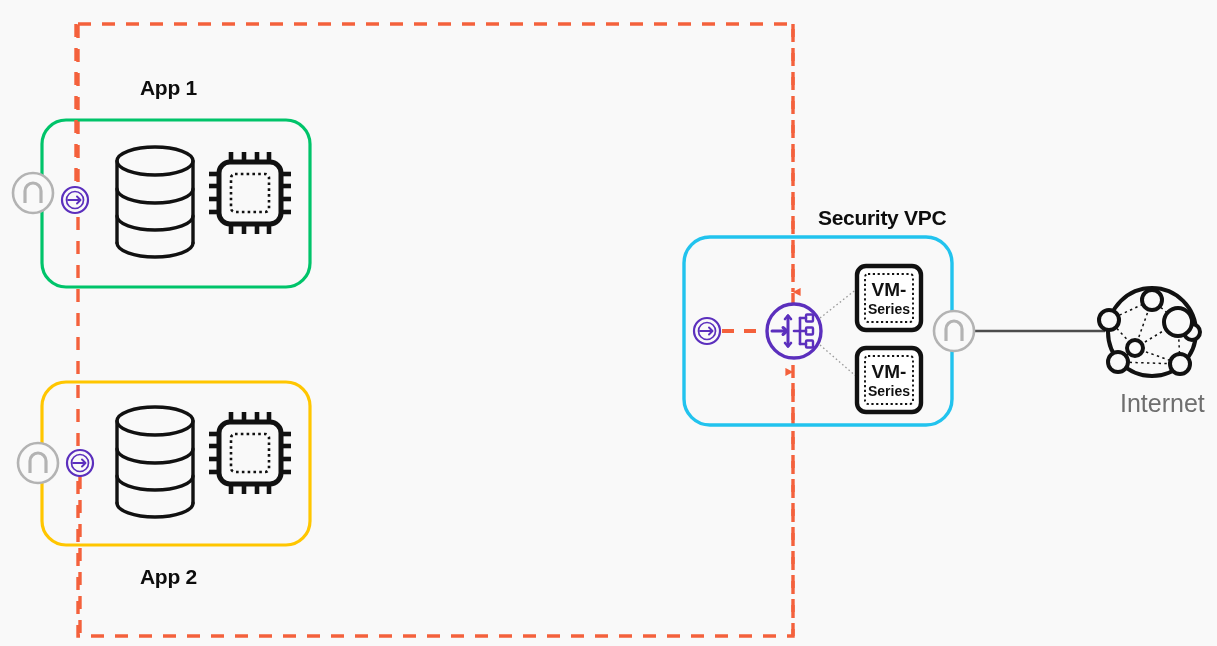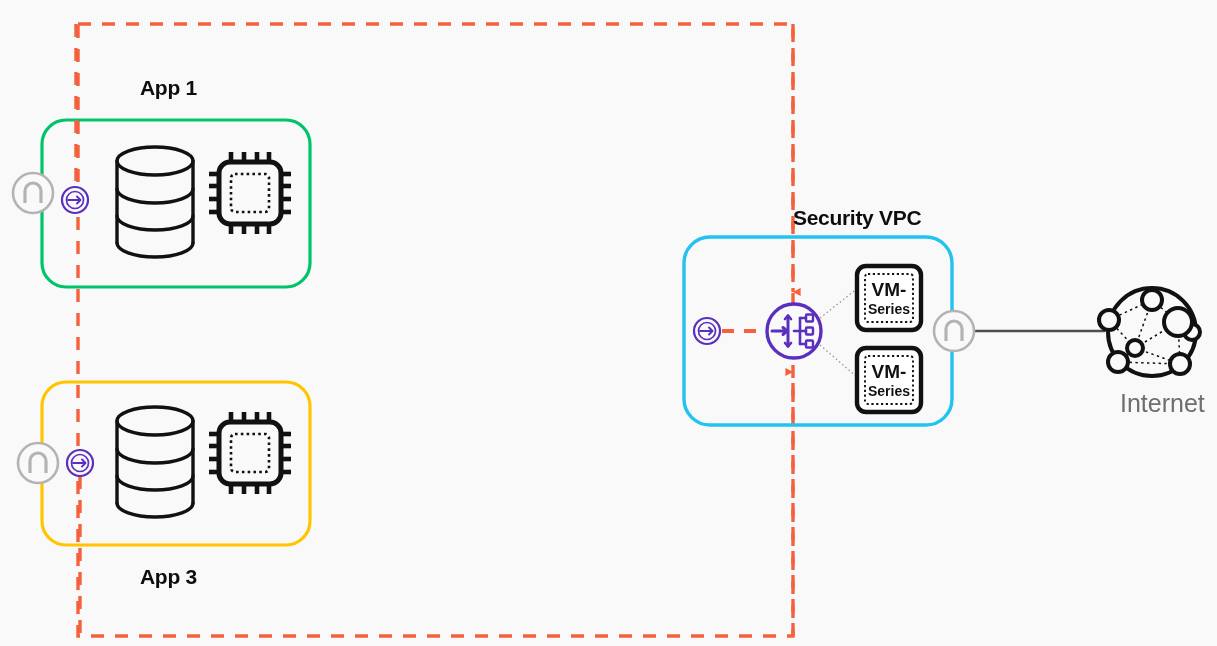--- a/index.html
+++ b/index.html
@@ -257,19 +257,19 @@
       <circle cx="1118" cy="362" r="10" fill="#f9f9f9" stroke="#111111" stroke-width="4"></circle>
       <circle cx="1180" cy="364" r="10" fill="#f9f9f9" stroke="#111111" stroke-width="4"></circle>
       <circle cx="1192" cy="332" r="8" fill="#f9f9f9" stroke="#111111" stroke-width="4"></circle>
       <circle cx="1178" cy="322" r="14" fill="#f9f9f9" stroke="#111111" stroke-width="4"></circle>
       <circle cx="1135" cy="348" r="8" fill="#f9f9f9" stroke="#111111" stroke-width="4"></circle>
     </g>
   </svg>
 
   <div class="zone-label" style="left:140px; top:76px;">App 1</div>
 
-  <div class="zone-label" style="left:140px; top:565px;">App 3</div>
-
-  <div class="zone-label" style="left:793px; top:206px;">Security VPC</div>
+  <div class="zone-label" style="left:140px; top:565px;">App 2</div>
+
+  <div class="zone-label" style="left:818px; top:206px;">Security VPC</div>
 
   <div class="node-label" style="left:1120px; top:389px;">Internet</div>
 
 </div>
 
 </body></html>

